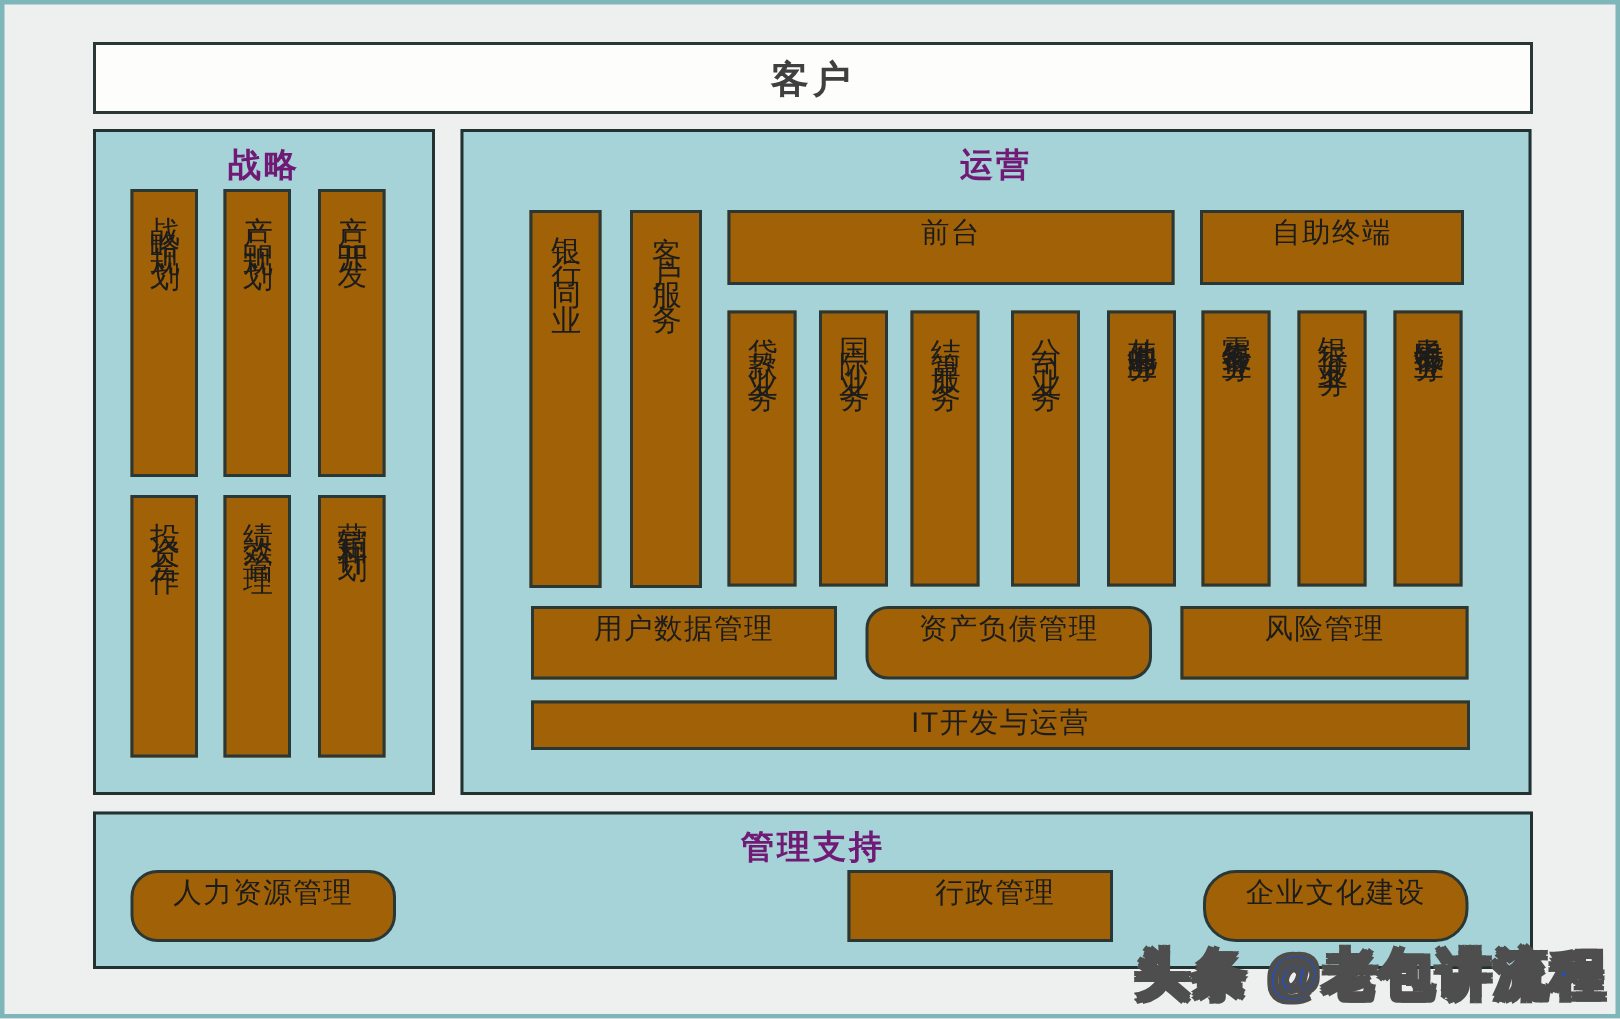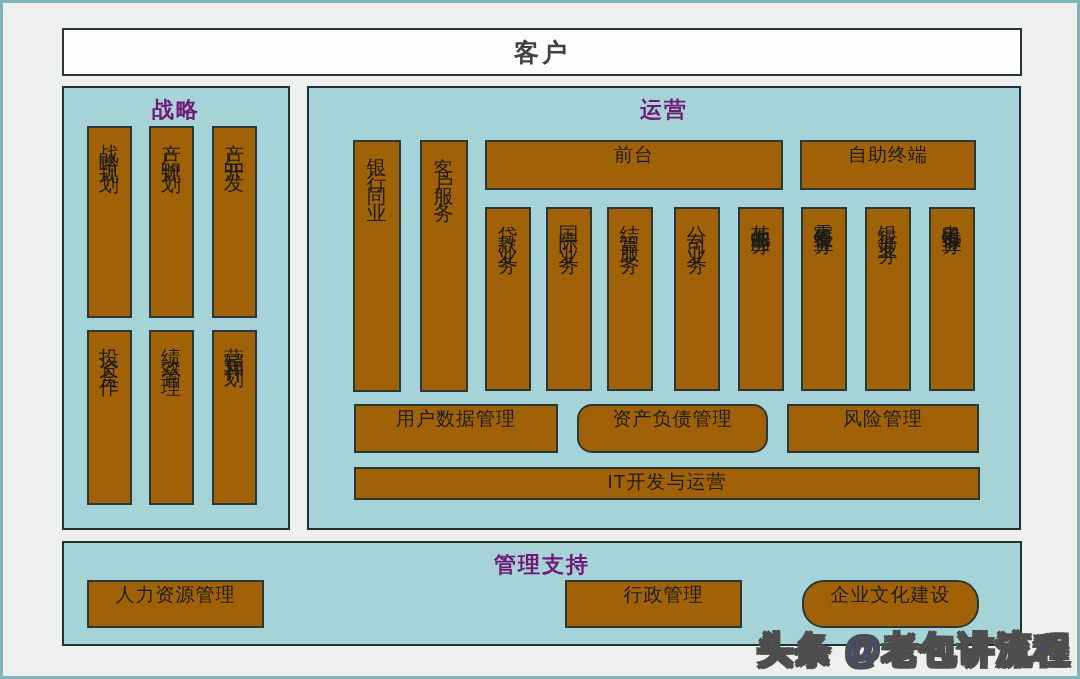--- a/index.html
+++ b/index.html
@@ -164,21 +164,21 @@
     </div>
 
     <div class="whitebox" style="left:45px; top:379px; width:626px; height:33px;">
       <span class="hlabel">IT开发与运营</span>
     </div>
   </div>
 
   <div class="section" style="left:62px; top:541px; width:960px; height:105px;">
     <div class="section-title">管理支持</div>
 
-    <div class="whitebox" style="left:23px; top:37px; width:177px; height:48px;">
+    <div class="whitebox" style="left:23px; top:37px; width:177px; height:48px;border-radius:18px;">
       <span class="hlabel">人力资源管理</span>
     </div>
     <div class="whitebox" style="left:501px; top:37px; width:177px; height:48px;padding-left:20px;">
       <span class="hlabel">行政管理</span>
     </div>
     <div class="whitebox" style="left:738px; top:37px; width:177px; height:48px;border-radius:22px;">
       <span class="hlabel">企业文化建设</span>
     </div>
   </div>
 

